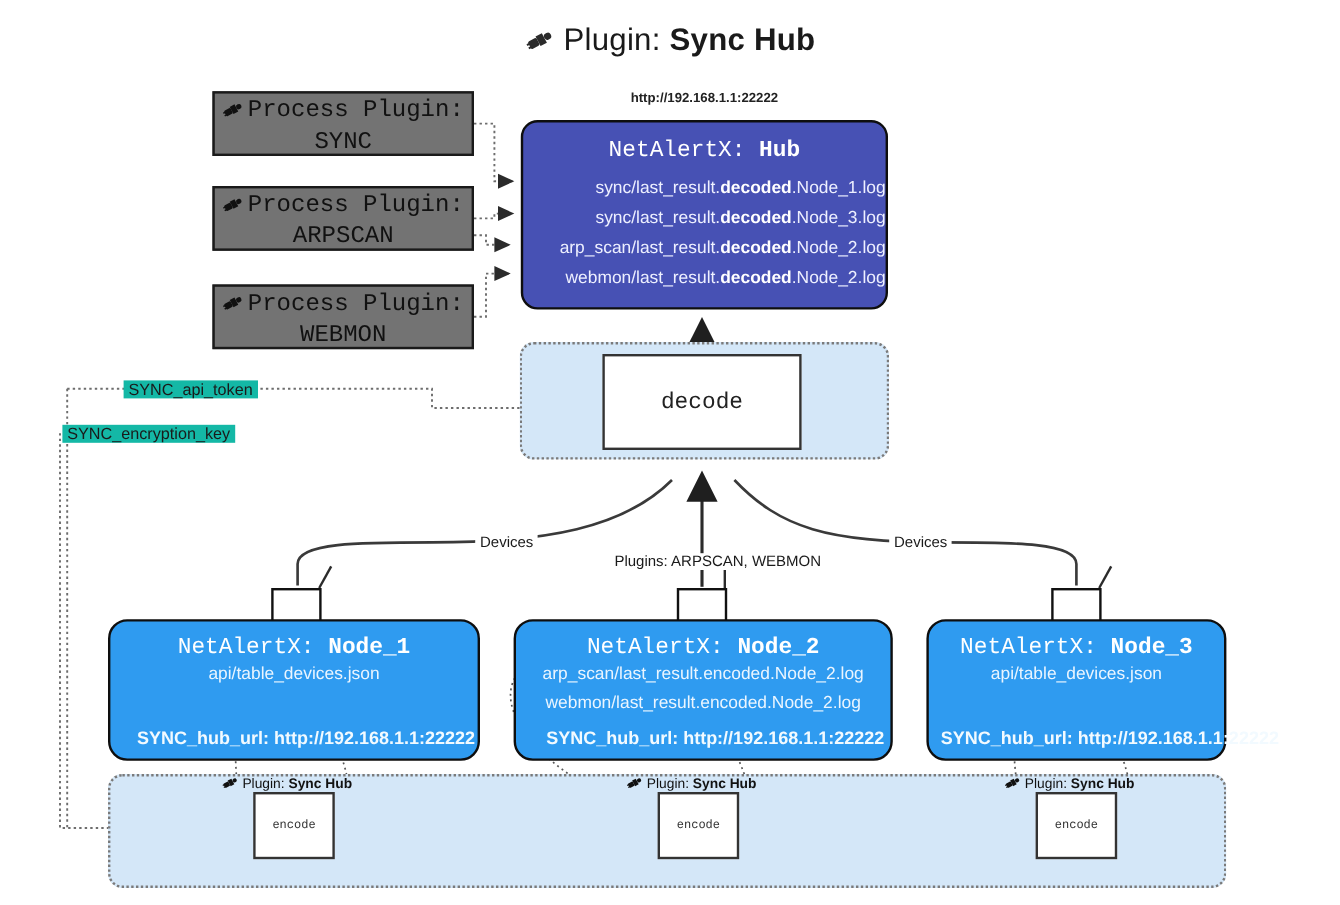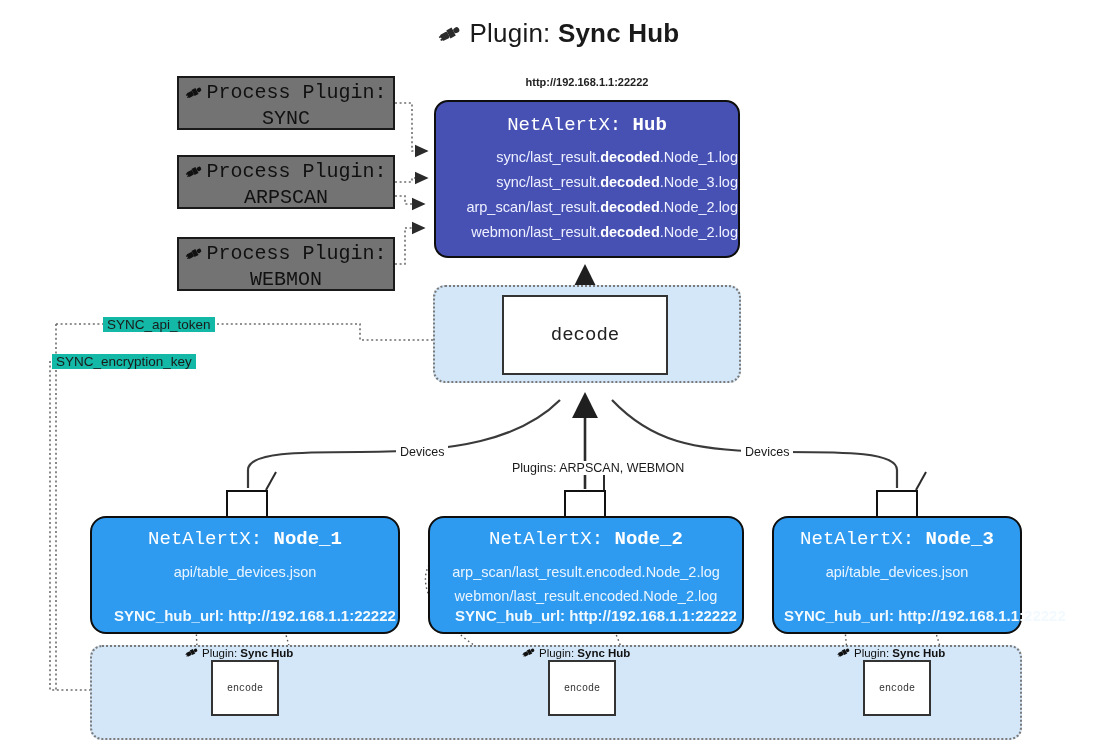--- a/index.html
+++ b/index.html
@@ -60,21 +60,21 @@
   
   .node{position:absolute;top:516px;height:118px;background:#2f9bf0;
         border:2px solid #0e0e0e;border-radius:16px;box-sizing:border-box;}
   #node0{left:90px;width:310px;}
   #node1{left:428px;width:316px;}
   #node2{left:772px;width:250px;}
   .node .n-title{text-align:center;margin-top:10px;font-family:"Liberation Mono", monospace;
         font-size:19px;color:#ffffff;white-space:nowrap;}
   .node .n-title b{font-weight:700;}
   .node .n-line{text-align:center;color:#eaf5ff;font-size:14.5px;line-height:24px;white-space:nowrap;}
-  .node .n-lines{margin-top:10px;}
+  .node .n-lines{}
   .node .n-foot{position:absolute;left:10px;bottom:8px;width:100%;text-align:center;
         font-size:15px;font-weight:600;color:#f2faff;white-space:nowrap;}
 
   
   .env{position:absolute;width:42px;height:32px;background:#fff;border:2px solid #111;box-sizing:border-box;}
   #env0{left:226px;top:490px;}
   #env1{left:564px;top:490px;}
   #env2{left:876px;top:490px;}
 
   

